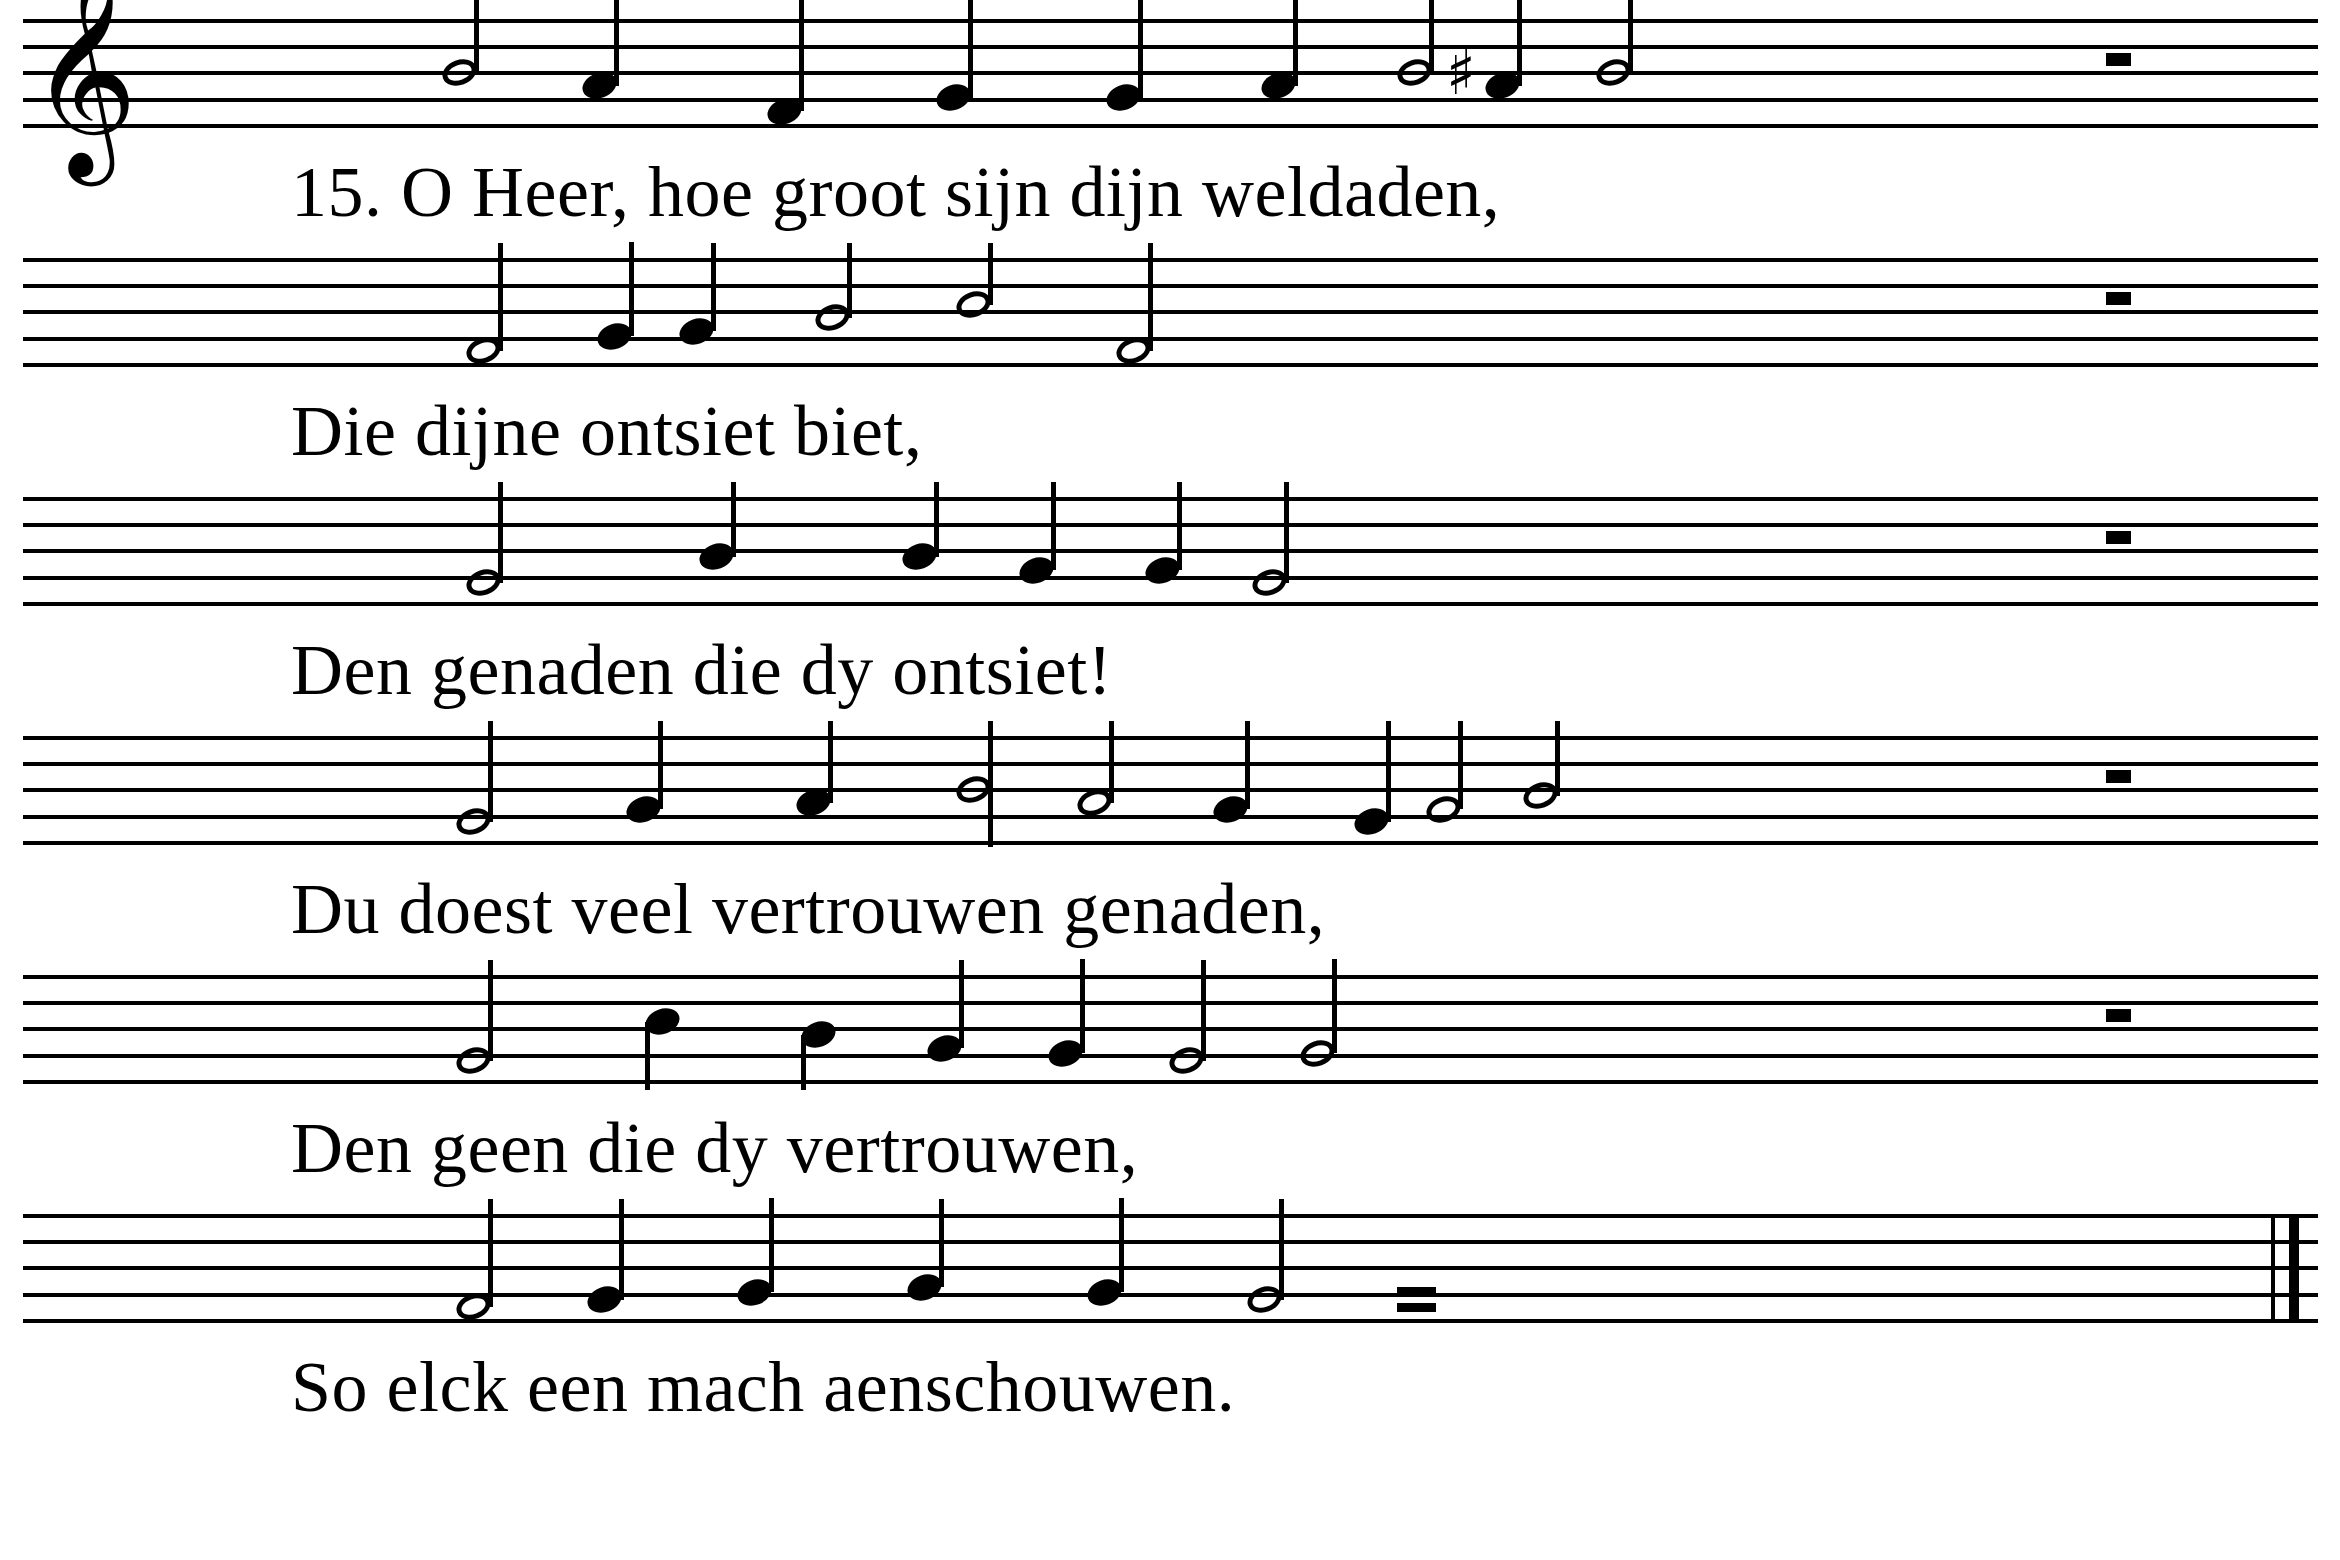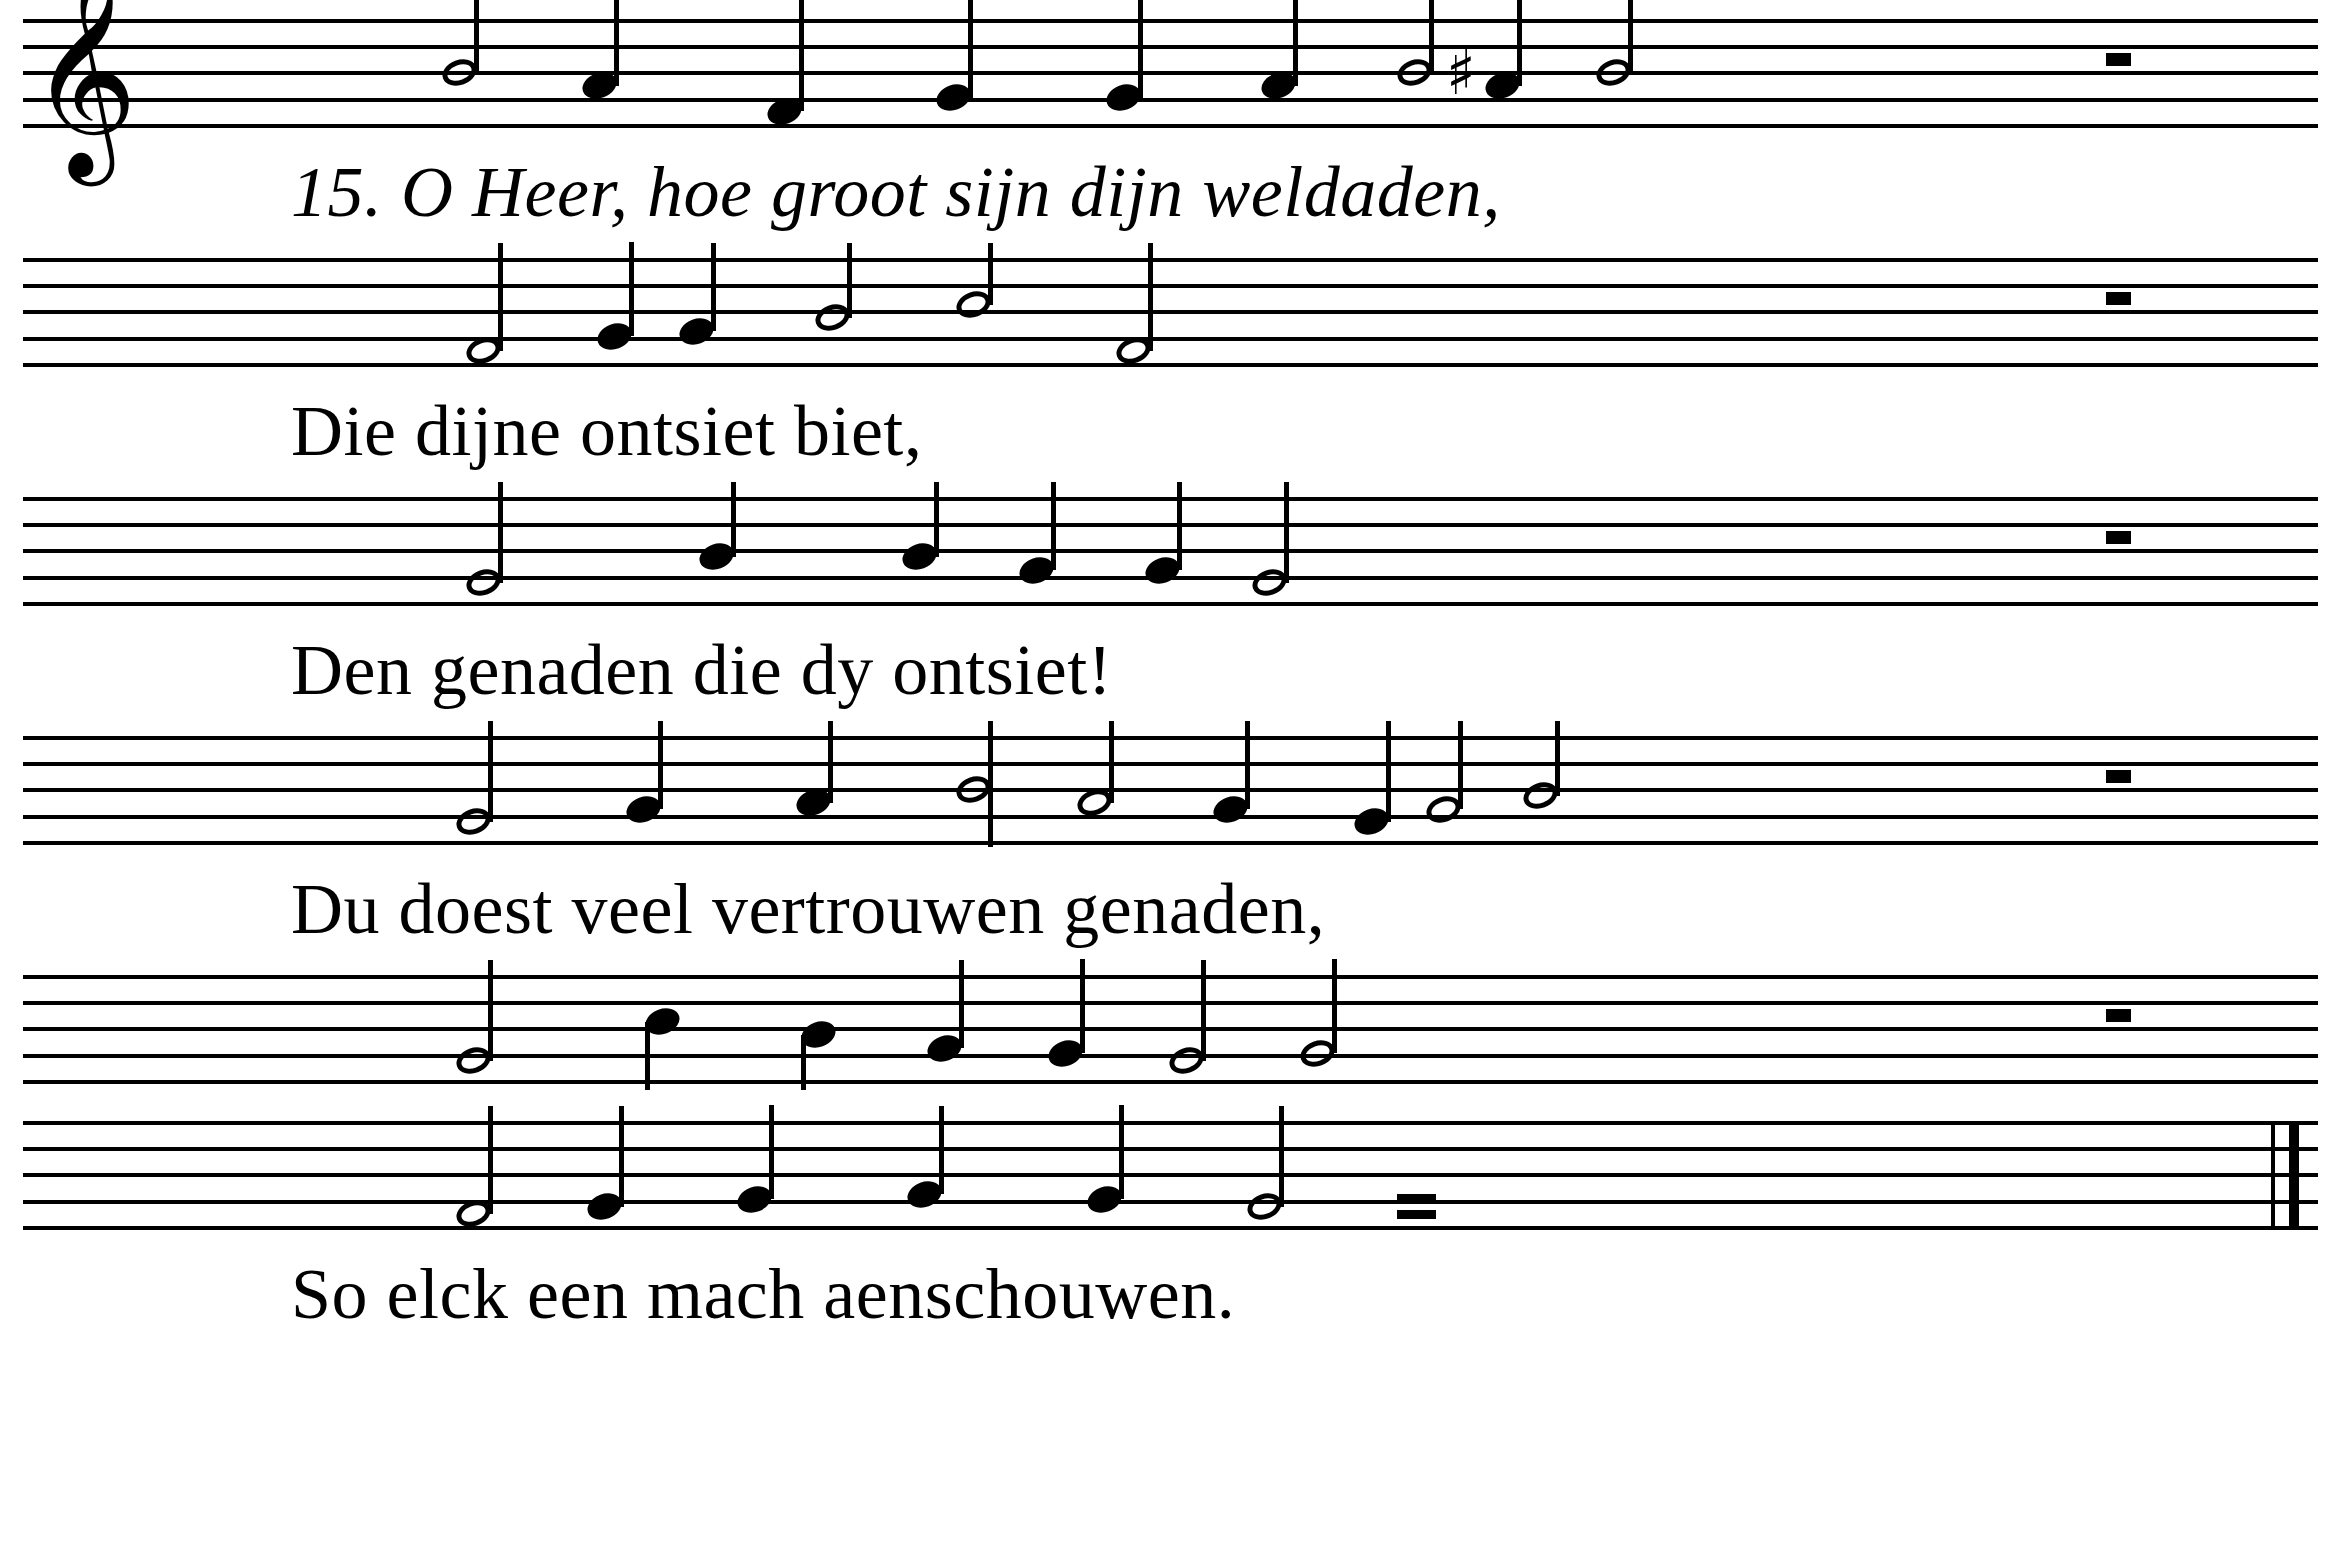--- a/index.html
+++ b/index.html
@@ -132,21 +132,20 @@
   .lyric {
     position: relative;
     font-size: 72px;
     line-height: 93px;
     letter-spacing: 0.5px;
     padding-left: 291px;
     white-space: nowrap;
   }
   .lyric.first {
     padding-left: 291px;
-    font-style: italic;
   }
   .sys1 { margin-top: 0px; }
 </style>
 </head>
 <body>
 
 <div class="page">
 
   <div class="system sys1">
     <div class="staff">
@@ -359,20 +358,21 @@
       <div class="note" style="left:1169px; top:92px;">
         <div class="notehead open"></div>
         <div class="stem" style="left:32px; top:-88px; height:101px;"></div>
       </div>
       <div class="note" style="left:1300px; top:85px;">
         <div class="notehead open"></div>
         <div class="stem" style="left:32px; top:-82px; height:94px;"></div>
       </div>
       <div class="rest" style="left:2106px; top:53px;"></div>
     </div>
+    <div class="lyric">Den geen die dy vertrouwen,</div>
   </div>
 
   <div class="system">
     <div class="staff">
       <div class="staff-lines">
         <div class="line l0"></div>
         <div class="line l1"></div>
         <div class="line l2"></div>
         <div class="line l3"></div>
         <div class="line l4"></div>

